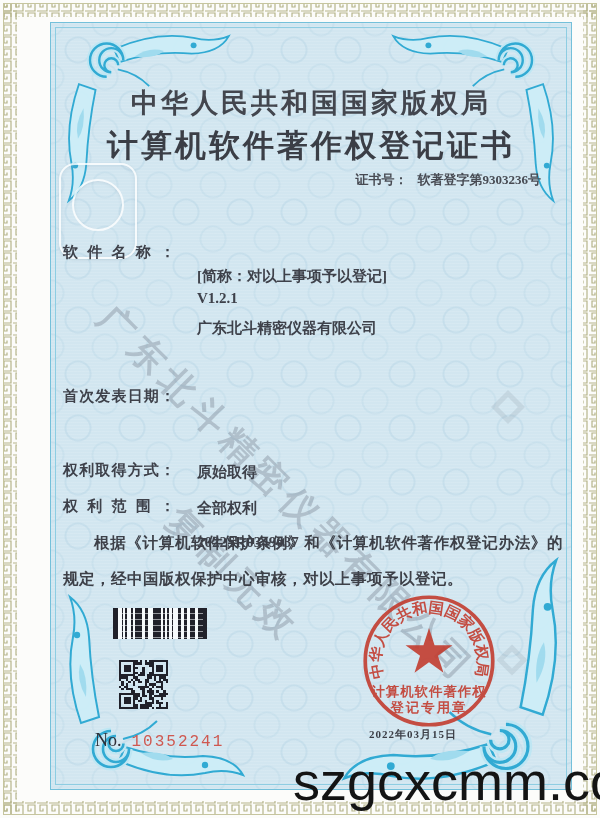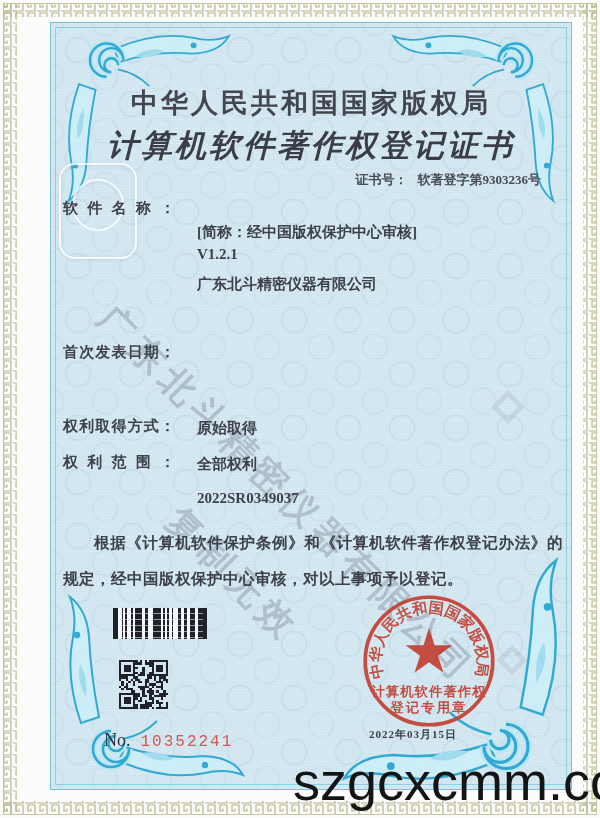--- a/index.html
+++ b/index.html
@@ -50,46 +50,46 @@
   .wm-diag.l1 { left:70px;  top:272px; }
   .wm-diag.l2 { left:138px; top:474px; }
 
   .diamond { position:absolute; border:5px solid rgba(120,130,142,.16); transform:rotate(45deg); z-index:2; }
 
   .content { position:absolute; inset:0; z-index:4; color:#3e414a; }
 
   .authority { position:absolute; top:62px; width:100%; text-align:center;
     font-size:27px; font-weight:600; letter-spacing:3px; color:#43464e; }
   .cert-title { position:absolute; top:102px; width:100%; text-align:center;
-    font-size:31px; font-weight:700; letter-spacing:3px; color:#3b3e46;font-style:italic; }
+    font-size:31px; font-weight:700; letter-spacing:3px; color:#3b3e46; }
   .cert-no { position:absolute; top:148px; right:30px; font-size:13px; font-weight:700; color:#474a52; }
   .cert-no .lbl { margin-right:10px; }
 
-  .row { position:absolute; left:12px; width:500px; font-size:15px; font-weight:700; }
+  .row { position:absolute; left:12px; width:500px; font-size:15px; font-weight:700;margin-top:44px; }
   .row .lbl { display:inline-block; width:112px; text-align:justify; text-align-last:justify; vertical-align:top; }
   .row .val { position:absolute; left:134px; top:0; width:366px; line-height:22px; }
   .r-name  { top:176px; } .r-owner { top:250px; }
   .r-dev   { top:320px; } .r-pub   { top:358px; }
   .r-acq   { top:394px; } .r-scope { top:430px; }
   .r-reg   { top:464px; }
 
   .statement { position:absolute; left:12px; top:502px; width:500px;
     font-size:15.5px; font-weight:600; line-height:36px; letter-spacing:.5px;
     text-indent:2em; text-align:justify; color:#3d4048; }
 
   .barcode { position:absolute; left:62px; top:585px; width:94px; height:31px;
     border-left:5px solid #20212a; border-right:4px solid #20212a; background:#f6fafc; }
   .barcode .bars { display:flex; height:100%; }
   .barcode .bars div { height:100%; }
   .barcode::after { content:""; position:absolute; inset:0;
     background:repeating-linear-gradient(180deg, rgba(246,250,252,0) 0 5px, rgba(246,250,252,.55) 5px 6px); }
 
   .qr { position:absolute; left:68px; top:637px; width:49px; height:49px; }
 
-  .serial { position:absolute; left:44px; top:707px; font-size:18px; color:#2f3039;padding-left:9px; }
+  .serial { position:absolute; left:44px; top:707px; font-size:18px; color:#2f3039; }
   .serial .num { font-family:"Liberation Mono","DejaVu Sans Mono",monospace;
     font-size:16px; letter-spacing:2px; color:#cf5850; margin-left:10px; }
 
   .seal { position:absolute; left:306px; top:566px; width:144px; height:144px;
     opacity:.9; mix-blend-mode:multiply; }
 
   .issue-date { position:absolute; left:318px; top:704px; width:220px;
     font-size:11px; font-weight:700; color:#3b3e46; letter-spacing:1px; }
 
   .site-wm { position:absolute; left:293px; top:750px; z-index:9;
@@ -157,21 +157,21 @@
       <div class="cert-title">计算机软件著作权登记证书</div>
 
       <div class="cert-no">
         <span class="lbl">证书号：</span><span>软著登字第9303236号</span>
       </div>
 
       <div class="row r-name">
         <span class="lbl">软件名称：</span>
         <span class="val">
           <br>
-          <span>[简称：经中国版权保护中心审核]</span><br>
+          <span>[简称：对以上事项予以登记]</span><br>
           <span>V1.2.1</span>
         </span>
       </div>
 
       <div class="row r-owner">
         <span class="val">广东北斗精密仪器有限公司</span>
       </div>
 
       <div class="row r-dev">
         <span class="lbl">首次发表日期：</span>

